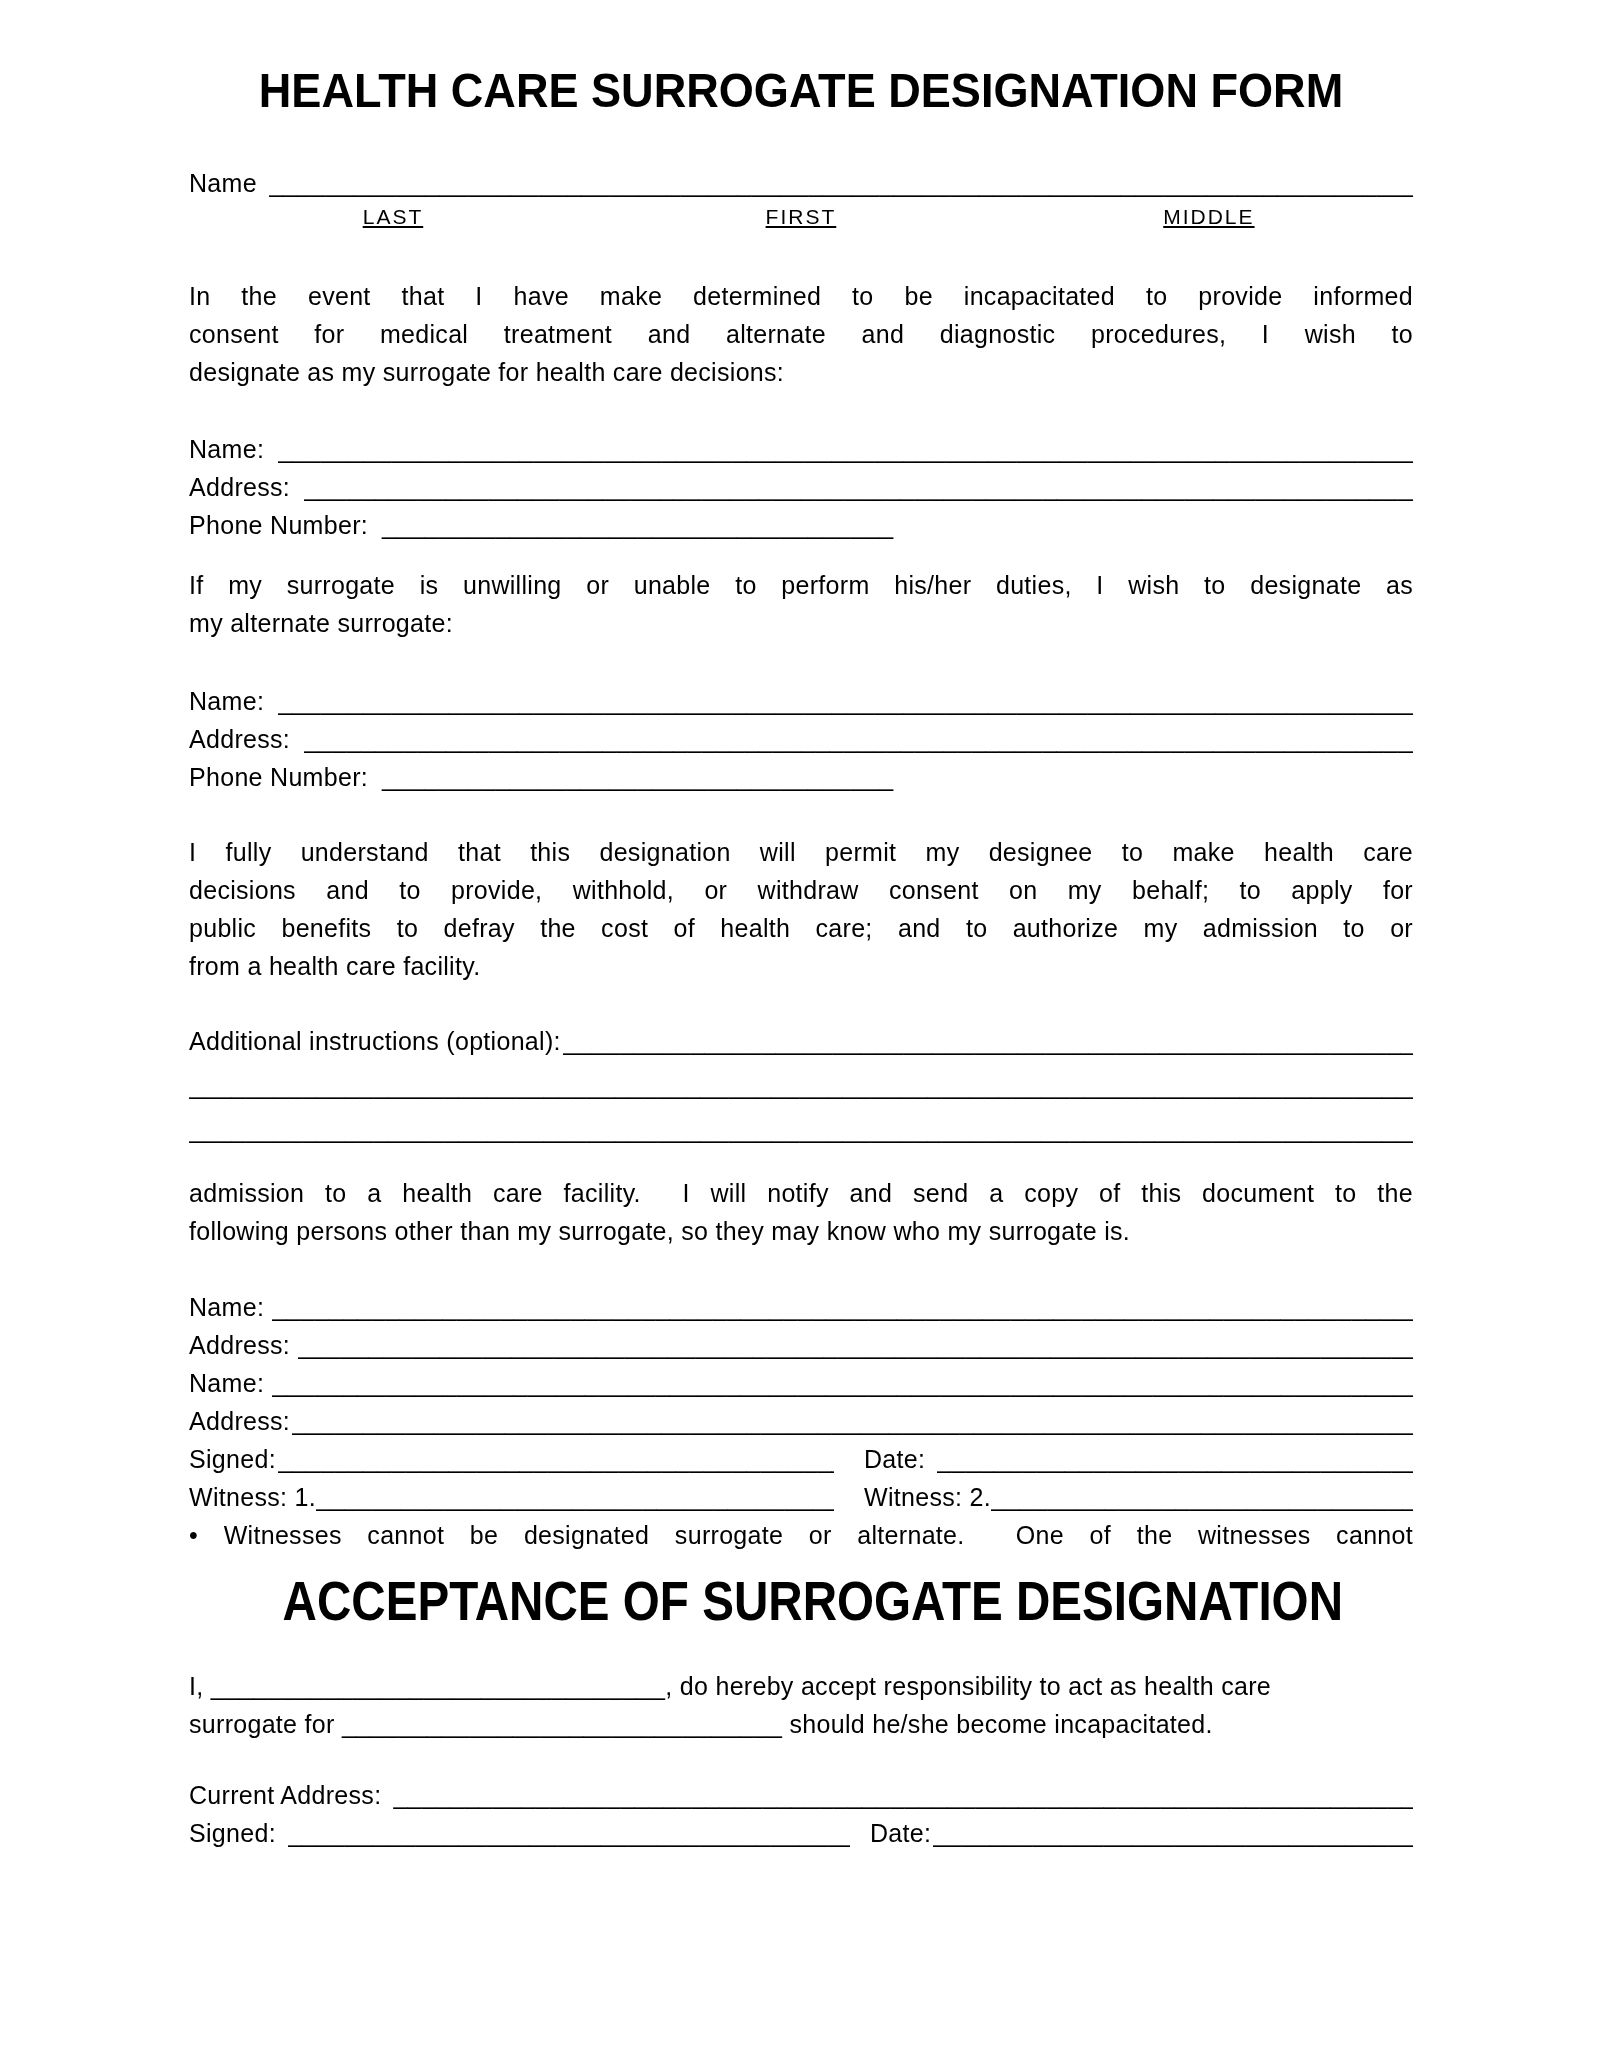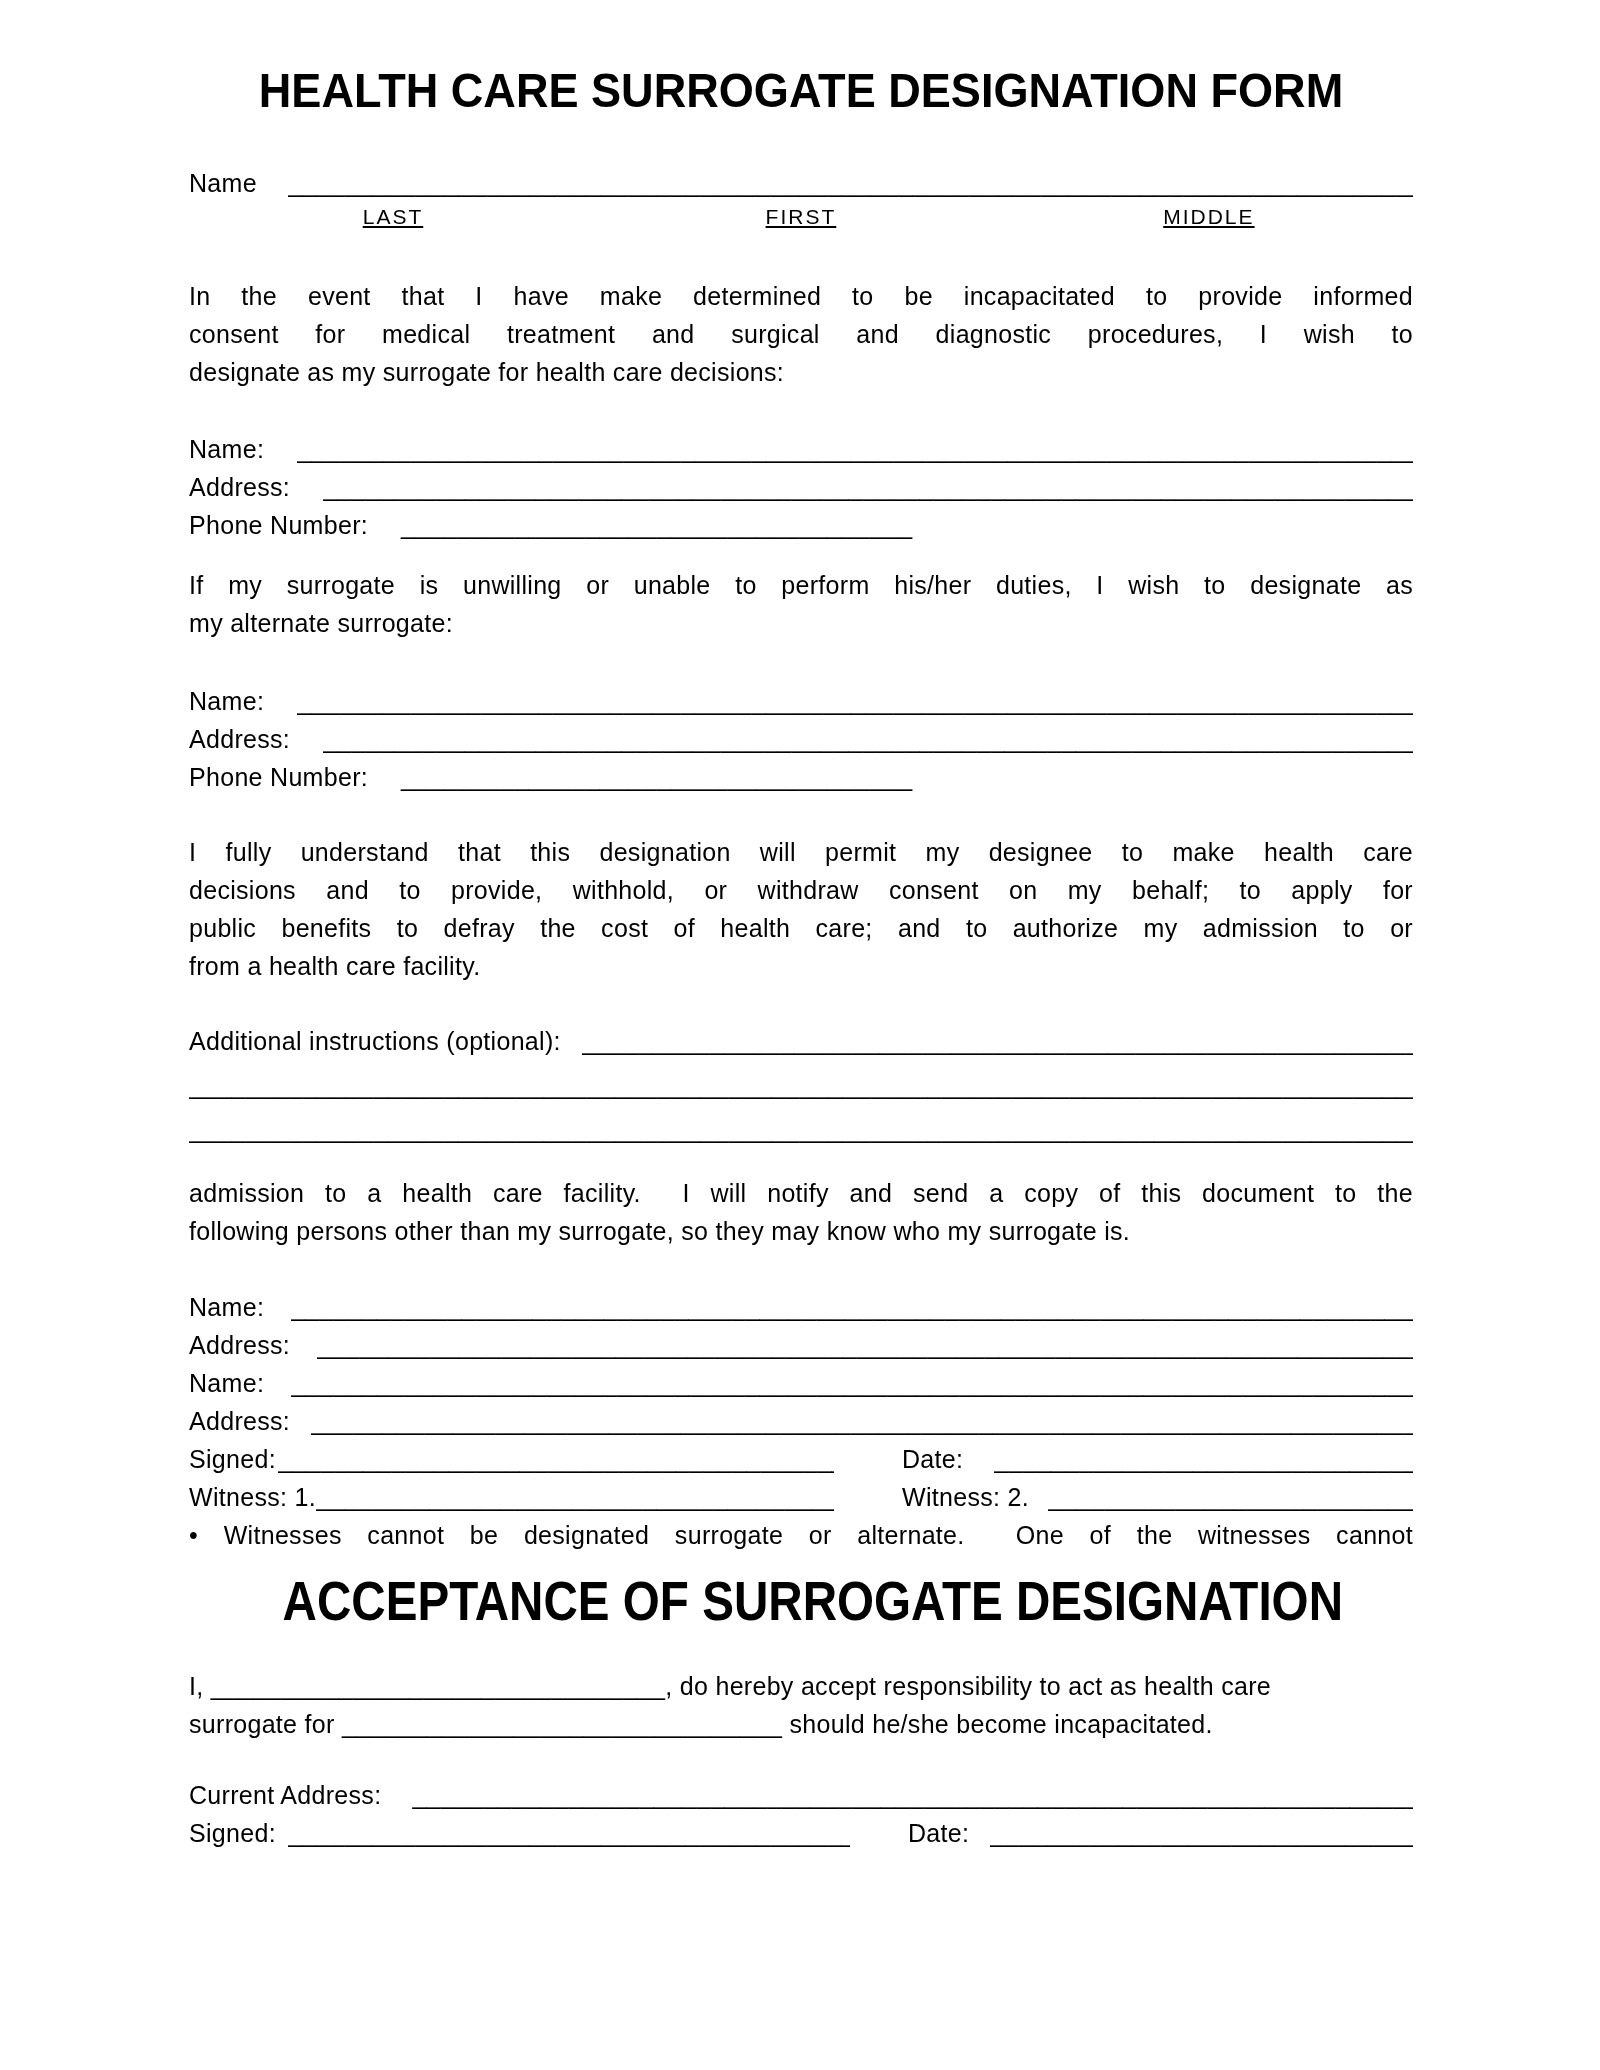--- a/index.html
+++ b/index.html
@@ -9,21 +9,21 @@
     background:#ffffff; color:#000000;
     font-family:"Liberation Sans","DejaVu Sans",sans-serif;
     font-size:25px; letter-spacing:0.3px;
     overflow:hidden; position:relative;
   }
   .doc-title {
     margin:0; text-align:center; font-weight:bold; font-size:49px;
     line-height:52px; letter-spacing:0; white-space:nowrap;
     transform:scaleX(0.92); transform-origin:50% 50%;
   }
-  .fl { display:flex; line-height:38px;gap:19px; }
+  .fl { display:flex; line-height:38px; }
   .lbl { white-space:nowrap; flex:none; }
   .blank { white-space:nowrap; overflow:hidden; }
   .grow { flex:1 1 0; min-width:0; }
   .iblank { white-space:nowrap; }
   .ml2 { margin-left:2px; } .ml8 { margin-left:8px; }
   .ml12 { margin-left:12px; } .ml14 { margin-left:14px; }
   .pair { display:flex; flex:none; }
   .w645 { width:645px; } .w661 { width:661px; }
   .gap30 { width:30px; flex:none; } .gap20 { width:20px; flex:none; }
   .tline { line-height:38px; }
@@ -51,21 +51,21 @@
     <span class="blank grow ml12">______________________________________________________________________________________________________________________________________________________</span>
   </div>
   <div class="sublabels">
     <span class="sub">LAST</span>
     <span class="sub">FIRST</span>
     <span class="sub">MIDDLE</span>
   </div>
 
   <div class="para mt45">
       <div class="tline just">In the event that I have make determined to be incapacitated to provide informed</div>
-      <div class="tline just">consent for medical treatment and surgical and diagnostic procedures, I wish to</div>
+      <div class="tline just">consent for medical treatment and alternate and diagnostic procedures, I wish to</div>
       <div class="tline">designate as my surrogate for health care decisions:</div>
     </div>
 
   <div class="mt39">
     <div class="fl">
       <span class="lbl">Name:</span>
       <span class="blank grow ml14">______________________________________________________________________________________________________________________________________________________</span>
     </div>
     <div class="fl">
       <span class="lbl">Address:</span>

